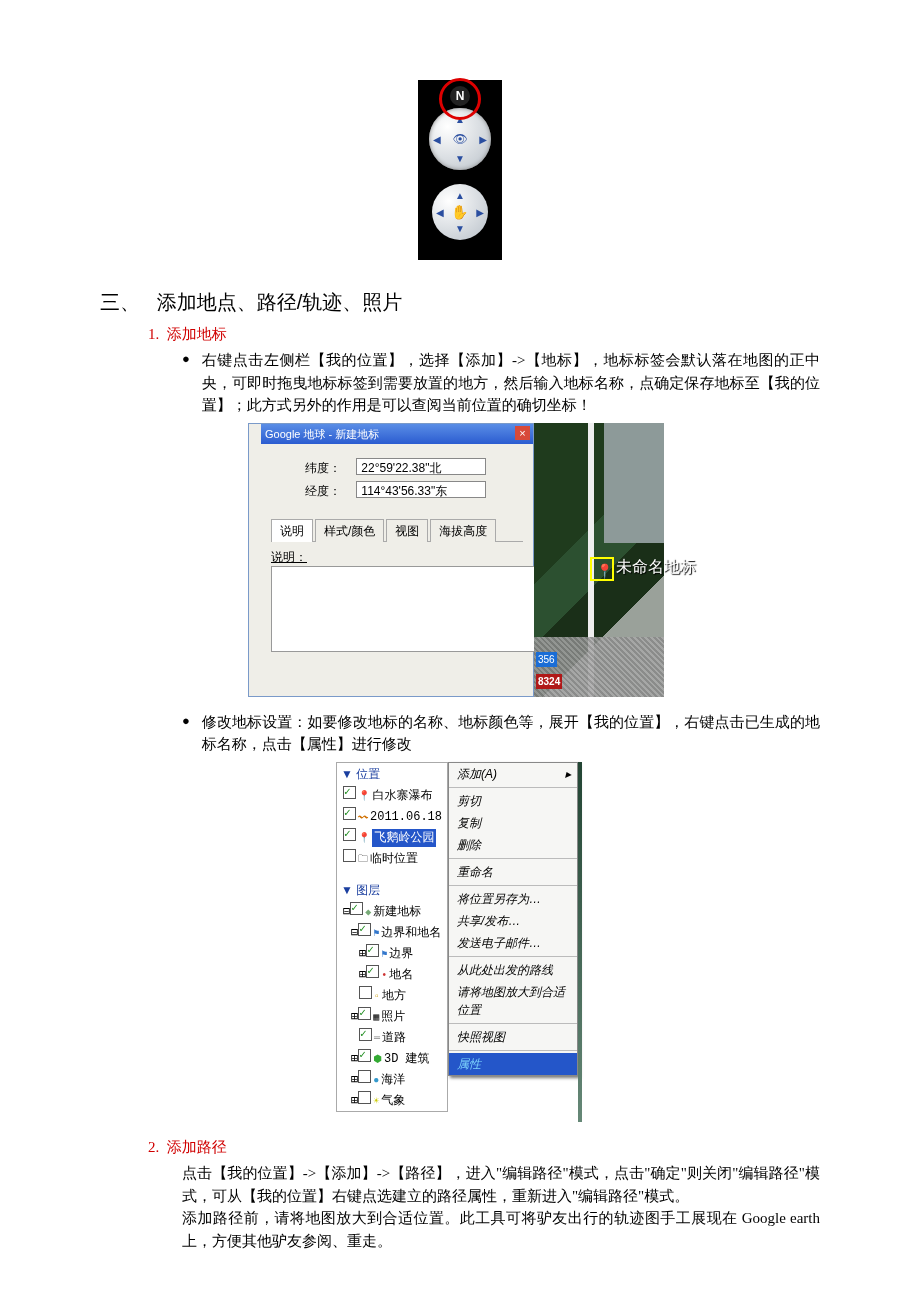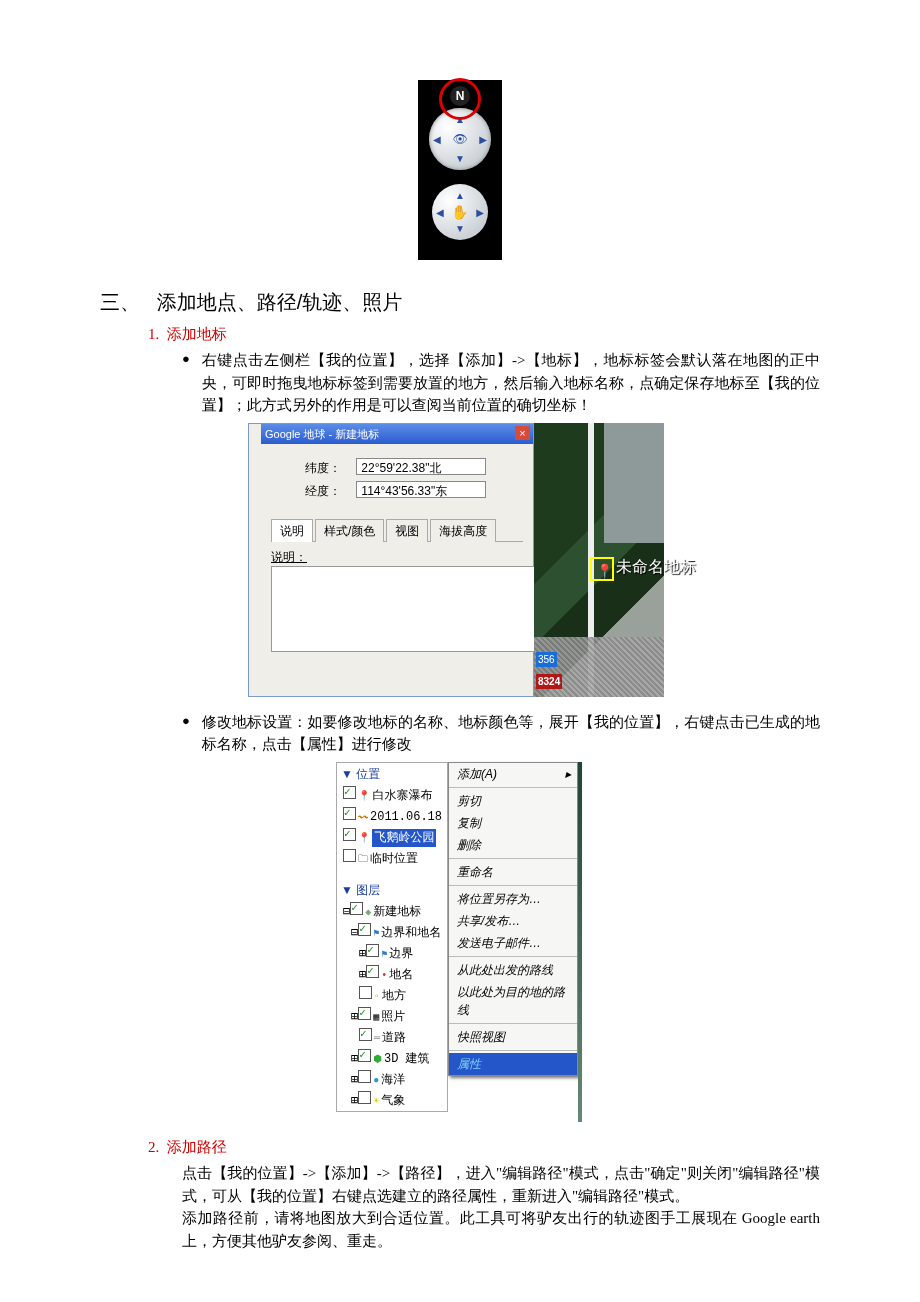--- a/index.html
+++ b/index.html
@@ -355,21 +355,21 @@
       <div class="menu-item">复制</div>
       <div class="menu-item">删除</div>
       <div class="menu-sep"></div>
       <div class="menu-item">重命名</div>
       <div class="menu-sep"></div>
       <div class="menu-item">将位置另存为…</div>
       <div class="menu-item">共享/发布…</div>
       <div class="menu-item">发送电子邮件…</div>
       <div class="menu-sep"></div>
       <div class="menu-item">从此处出发的路线</div>
-      <div class="menu-item">以此处为目的地的路线</div>
+      <div class="menu-item">请将地图放大到合适位置</div>
       <div class="menu-sep"></div>
       <div class="menu-item">快照视图</div>
       <div class="menu-sep"></div>
       <div class="menu-item highlight">属性</div>
     </div>
     <div class="ctx-sat"></div>
     <div class="clear"></div>
   </div>
 </div>
 

